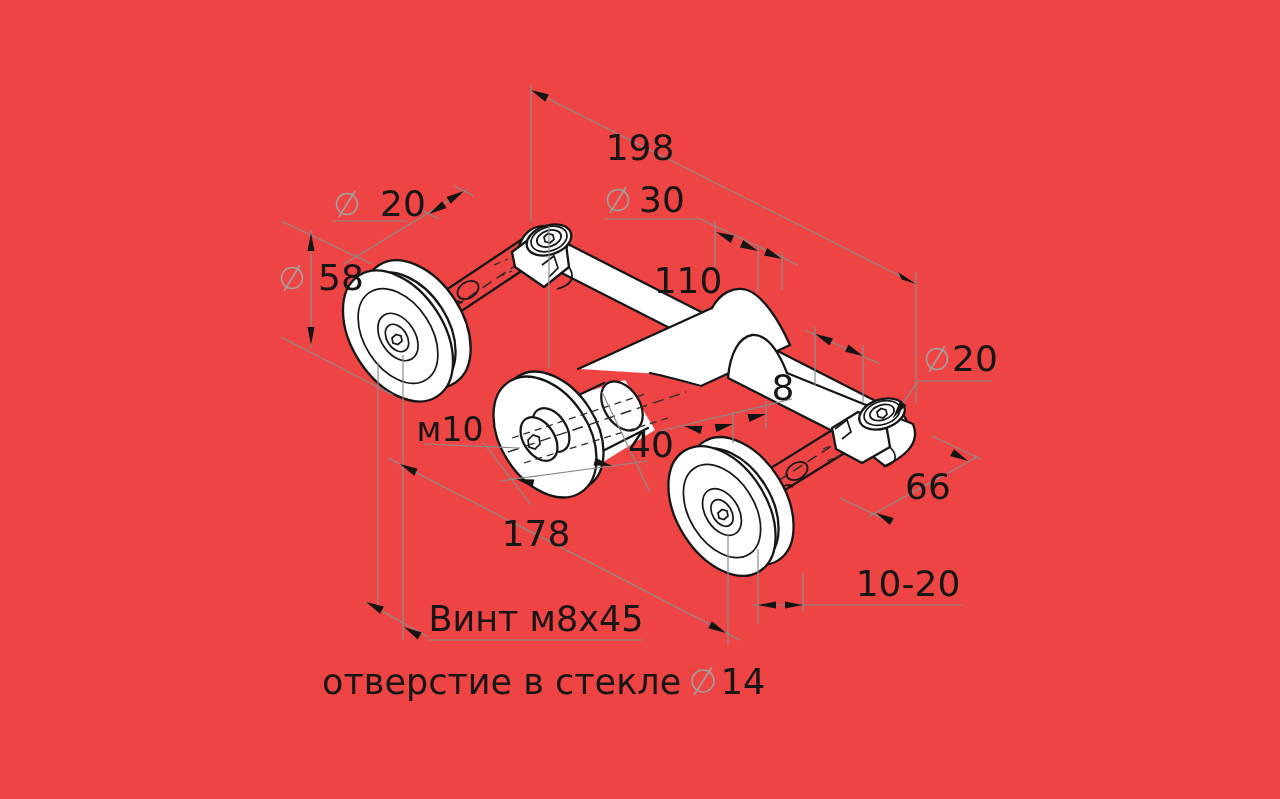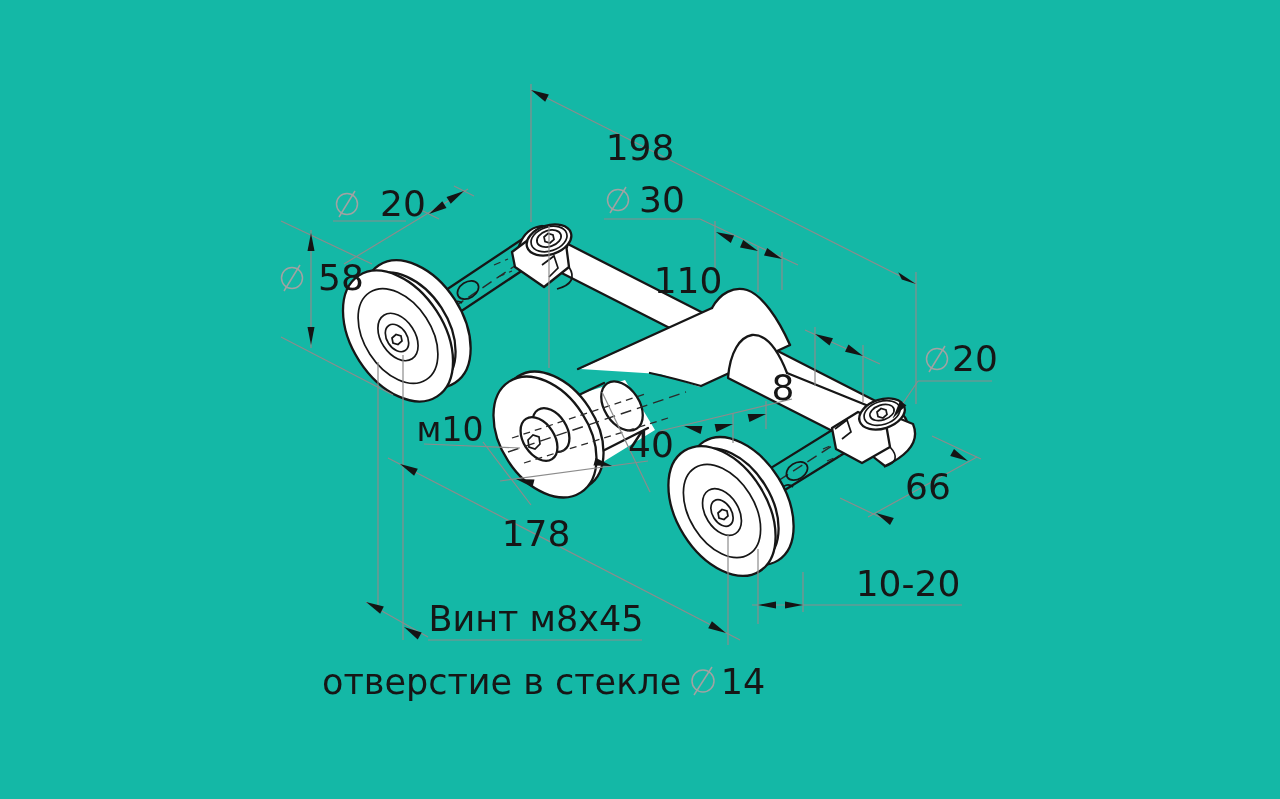--- a/index.html
+++ b/index.html
@@ -1,16 +1,16 @@
 <!DOCTYPE html>
 <html><head>
 <meta charset="utf-8">
 <style>
   html,body{margin:0;padding:0;background:#fff;}
-  .stage{position:relative;width:1280px;height:799px;background:#14b8a6;overflow:hidden;
+  .stage{position:relative;width:1280px;height:799px;background:#ef4444;overflow:hidden;
          font-family:"DejaVu Sans","Liberation Sans",sans-serif;}
   svg{display:block}
   .dim-text{font-family:"DejaVu Sans","Liberation Sans",sans-serif;font-size:36px;fill:#161616;}
   .dim-text.small{font-size:33px;}
   .note-text{font-family:"DejaVu Sans","Liberation Sans",sans-serif;font-size:35px;fill:#161616;}
   .partline{stroke:#161616;stroke-width:2.3;fill:none;stroke-linecap:round;stroke-linejoin:round;}
   .partfill{stroke:#161616;stroke-width:2.3;fill:#ffffff;stroke-linejoin:round;}
   .thin{stroke:#161616;stroke-width:1.7;fill:none;}
   .dash{stroke:#2a2a2a;stroke-width:1.4;fill:none;stroke-dasharray:11 6;}
   .dash2{stroke:#2a2a2a;stroke-width:1.3;fill:none;stroke-dasharray:7 5;}

